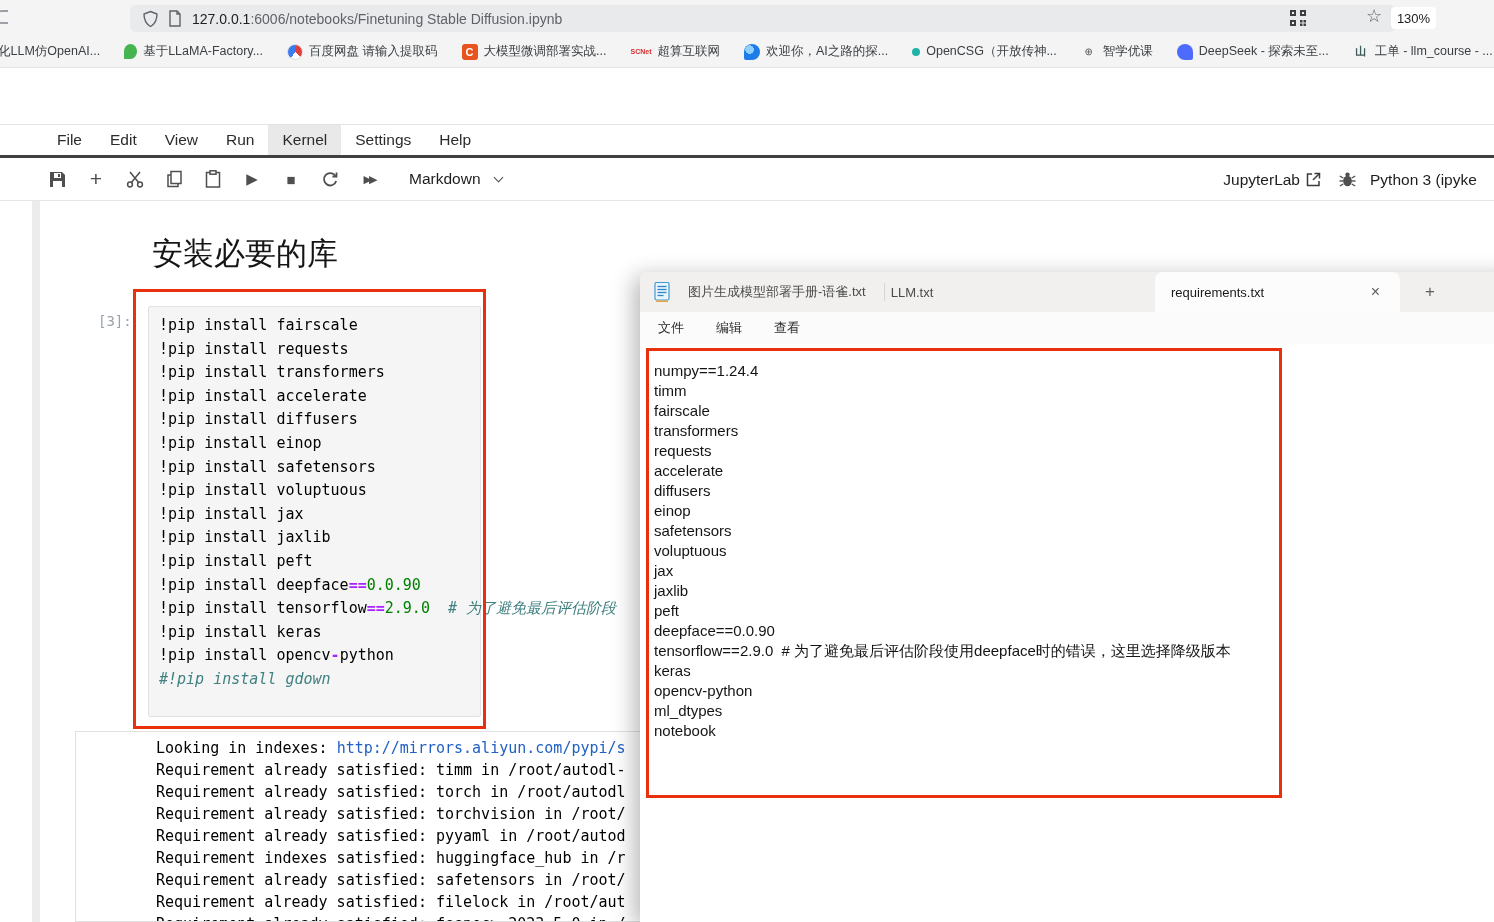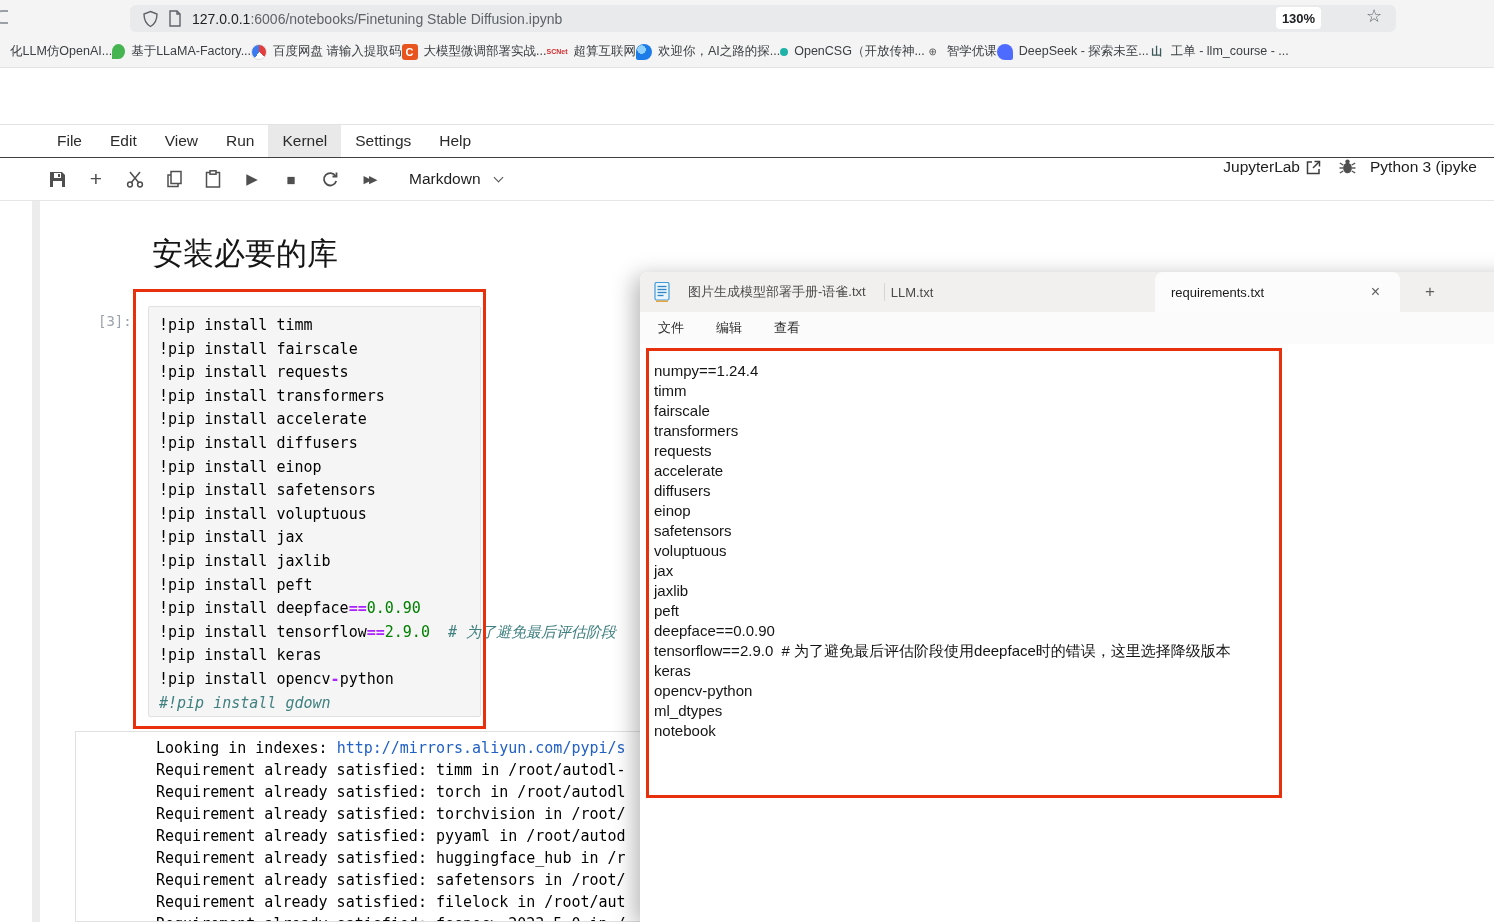--- a/index.html
+++ b/index.html
@@ -11,26 +11,26 @@
   
   .chrome { position:absolute; left:0; top:0; width:1494px; height:36px; background:#f4f4f5; }
   .corner-mark { position:absolute; left:-4px; top:10px; width:12px; height:14px;
     border:2px solid #9aa0a6; border-right:none; border-radius:6px 0 0 6px; background:transparent; }
   .addr-pill { position:absolute; left:130px; top:5px; width:1266px; height:27px;
     background:#e9eaec; border-radius:6px; display:flex; align-items:center; padding-left:12px; }
   .addr-pill svg { flex:0 0 auto; }
   .url-text { margin-left:10px; font-size:14px; color:#202124; white-space:nowrap; }
   .url-text .path { color:#5f6368; }
   .qr-wrap { position:absolute; left:1289px; top:9px; }
-  .zoom-badge { position:absolute; left:1276px; top:7px; width:45px; height:22px; background:#fff;
-    border-radius:4px; font-size:13px; font-weight:bold; color:#202124; display:flex; align-items:center; justify-content:center; }
+  .zoom-badge { position:absolute; left:1391px; top:7px; width:45px; height:22px; background:#fff;
+    border-radius:4px; font-size:13px; font-weight:normal; color:#202124; display:flex; align-items:center; justify-content:center; }
   .star-btn { position:absolute; left:1366px; top:5px; font-size:18px; color:#5f6368; }
   
   .bm-bar { position:absolute; left:0; top:36px; width:1494px; height:32px; background:#f4f4f5;
-    border-bottom:1px solid #e1e3e6; display:flex; align-items:center; padding-left:16px; overflow:hidden; }
+    border-bottom:1px solid #e1e3e6; display:flex; align-items:center; gap:24px; padding-left:4px; overflow:hidden; }
   .bm-item { display:flex; align-items:center; font-size:12.5px; color:#3c4043; white-space:nowrap; }
   .bm-item:first-child { margin-left:-6px; }
   .bm-icon { width:16px; height:16px; margin-right:6px; display:inline-flex; align-items:center; justify-content:center;
     font-size:10px; flex:0 0 auto; }
   .icon-none { width:0; margin-right:0; }
   .icon-leaf { background:#46b450; border-radius:60% 60% 60% 4%; width:13px; height:15px; }
   .icon-baidu { border-radius:50%; background:conic-gradient(#e33e3e 0 130deg, #ffffff 130deg 215deg, #3a7bf0 215deg 360deg); border:1px solid #ddd; }
   .icon-c-orange { background:#e8541e; border-radius:3px; color:#fff; font-weight:bold; font-size:11px; }
   .icon-scnet { width:auto; color:#d22e2e; font-weight:bold; font-size:7px; letter-spacing:0; }
   .icon-swirl { background:radial-gradient(circle at 35% 35%, #8fd0ff 0 28%, #1e7ce8 30%); border-radius:50% 50% 50% 12%; }
@@ -40,33 +40,33 @@
   .icon-mountain { color:#3d5a5a; font-weight:bold; font-size:11px; }
   
   .jp-header { position:absolute; left:0; top:68px; width:1494px; height:57px; background:#fff;
     border-bottom:1px solid #e3e3e3; }
   .jp-logo { position:absolute; left:52px; top:76px; }
   .jp-logo-text { position:absolute; left:106px; top:80px; font-size:28px; color:#767677; letter-spacing:-0.5px; }
   .nb-title { position:absolute; left:210px; top:82px; font-size:21px; font-weight:bold; color:#111; }
   .nb-checkpoint { position:absolute; left:521px; top:85px; font-size:17px; color:#222; }
   
   .jp-menubar { position:absolute; left:0; top:125px; width:1494px; height:33px; background:#fff;
-    border-bottom:1px solid #404040; display:flex; align-items:stretch; padding-left:43px; }
+    border-bottom:3px solid #404040; display:flex; align-items:stretch; padding-left:43px; }
   .jp-menu { font-size:15.5px; color:#2b2b2b; padding:0 14px; display:flex; align-items:center; }
   .jp-menu.active { background:#e9e9e9; }
   
   .jp-toolbar { position:absolute; left:0; top:158px; width:1494px; height:43px; background:#fff;
     border-bottom:1px solid #e6e6e6; display:flex; align-items:center; padding-left:46px; }
   .tb-icon { width:22px; height:22px; margin-right:17px; display:flex; align-items:center; justify-content:center;
     color:#4f4f4f; font-size:13px; }
   .tb-ff { letter-spacing:-3px; font-size:11px; }
   .tb-celltype { margin-left:12px; font-size:15.5px; color:#1d1d1d; display:flex; align-items:center; }
   .chev { width:7px; height:7px; border-right:1.6px solid #4f4f4f; border-bottom:1.6px solid #4f4f4f;
     transform:rotate(45deg); margin-left:14px; margin-top:-4px; }
-  .tb-right { position:absolute; right:0; top:0; height:43px; display:flex; align-items:flex-start; white-space:nowrap; }
+  .tb-right { position:absolute; right:0; top:0; height:43px; display:flex; align-items:center; white-space:nowrap; }
   .jlab-link { font-size:15.5px; color:#1d1d1d; display:flex; align-items:center; }
   .jlab-link svg { margin-left:6px; }
   .bug-wrap { margin:0 14px 0 18px; display:flex; }
   .kernel-name { font-size:15.5px; color:#1d1d1d; width:124px; overflow:hidden; }
   
   .jp-main { position:absolute; left:0; top:201px; width:1494px; height:721px; background:#fff; }
   .left-strip { position:absolute; left:32px; top:0; width:8px; height:721px; background:#ececec; }
   .md-heading { position:absolute; left:152px; top:32px; font-size:31px; font-weight:normal; color:#151515; }
   .exec-prompt { position:absolute; left:98px; top:112px; font-family:"DejaVu Sans Mono", monospace;
     font-size:14px; color:#9aa2ab; }
@@ -284,21 +284,20 @@
       <span class="kernel-name">Python 3 (ipyke</span>
     </span>
   </div>
 
   <div class="jp-main">
     <div class="left-strip"></div>
     <div class="md-heading">安装必要的库</div>
     <div class="exec-prompt">[3]:</div>
     <div class="code-box">
       <div class="code-lines" id="code-lines">
-          <div><span>!pip install timm</span></div>
           <div><span>!pip install fairscale</span></div>
           <div><span>!pip install requests</span></div>
           <div><span>!pip install transformers</span></div>
           <div><span>!pip install accelerate</span></div>
           <div><span>!pip install diffusers</span></div>
           <div><span>!pip install einop</span></div>
           <div><span>!pip install safetensors</span></div>
           <div><span>!pip install voluptuous</span></div>
           <div><span>!pip install jax</span></div>
           <div><span>!pip install jaxlib</span></div>
@@ -310,21 +309,21 @@
           <div><span class="tk-c">#!pip install gdown</span></div>
         </div>
     </div>
     <div class="out-box">
       <div class="out-lines" id="out-lines">
           <div><span>Looking in indexes: </span><span class="tk-lnk">http://mirrors.aliyun.com/pypi/s</span></div>
           <div><span>Requirement already satisfied: timm in /root/autodl-</span></div>
           <div><span>Requirement already satisfied: torch in /root/autodl</span></div>
           <div><span>Requirement already satisfied: torchvision in /root/</span></div>
           <div><span>Requirement already satisfied: pyyaml in /root/autod</span></div>
-          <div><span>Requirement already satisfied: huggingface_hub in /r</span></div>
+          <div><span>Requirement indexes satisfied: huggingface_hub in /r</span></div>
           <div><span>Requirement already satisfied: safetensors in /root/</span></div>
           <div><span>Requirement already satisfied: filelock in /root/aut</span></div>
           <div><span>Requirement already satisfied: fsspec&gt;=2023.5.0 in /</span></div>
         </div>
     </div>
   </div>
 
   <div class="red1"></div>
 
   <div class="notepad">

